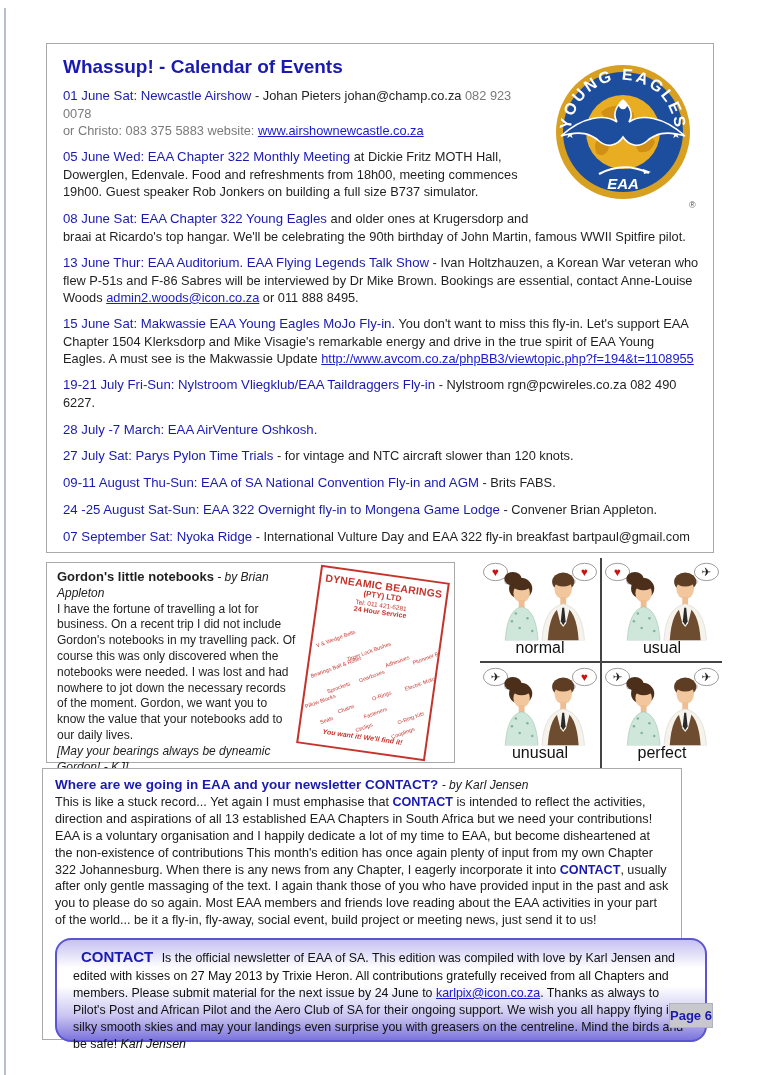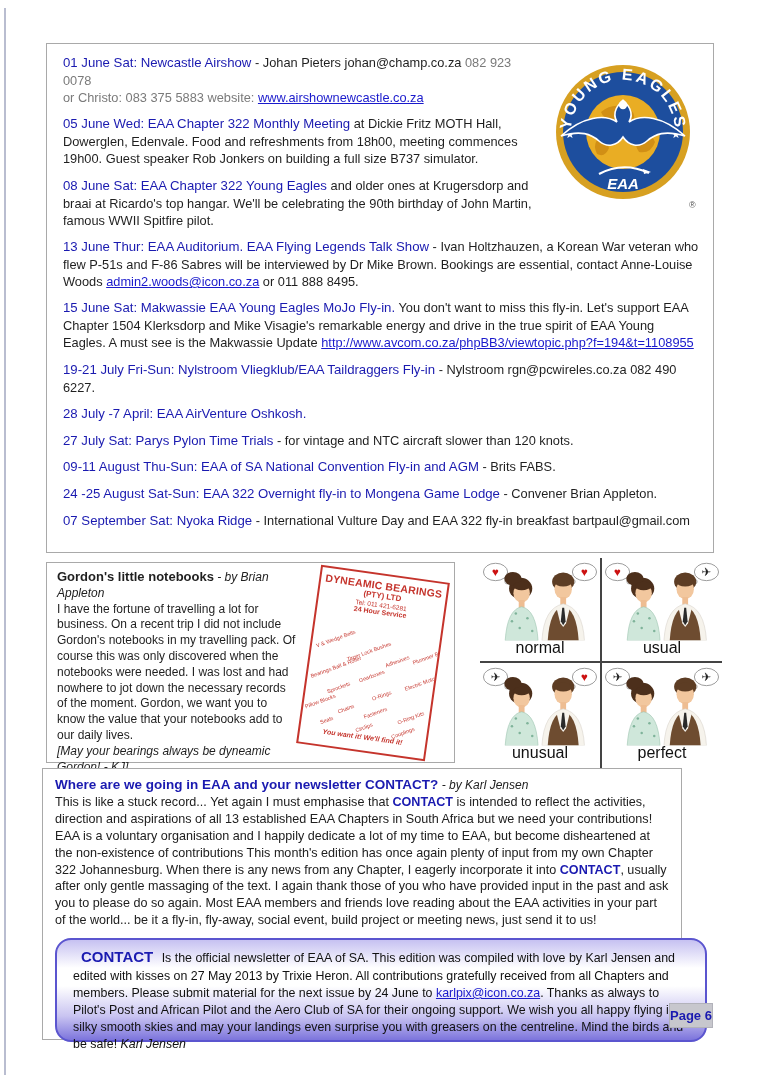--- a/index.html
+++ b/index.html
@@ -143,20 +143,21 @@
       <circle cx="72" cy="49" r="4.2" fill="#ffffff"></circle>
       <path d="M72,44 L74.5,40 L70,41 Z" fill="#e9ad24"></path>
 
       <path d="M48,118 Q72,105 98,117" stroke="#ffffff" stroke-width="2.2" fill="none"></path>
       <path d="M92,113 l8,3 l-7,2 z" fill="#ffffff"></path>
       <text x="72" y="133" font-size="15" font-weight="bold" font-style="italic" fill="#ffffff" text-anchor="middle">EAA</text>
       <text x="138" y="152" font-size="9" fill="#555">®</text>
     </svg>
   </div>
 
+  <h1 class="cal-title">Whassup! - Calendar of Events</h1>
 
   <p class="entry">
     <span class="lead">01 June Sat: Newcastle Airshow</span><span> - Johan Pieters johan@champ.co.za </span><span class="gray">082 923 0078</span><br>
     <span class="gray">or Christo: 083 375 5883 website: </span><a class="doclink">www.airshownewcastle.co.za</a>
   </p>
 
   <p class="entry">
     <span class="lead">05 June Wed: EAA Chapter 322 Monthly Meeting</span><span> at Dickie Fritz MOTH Hall, Dowerglen, Edenvale. Food and refreshments from 18h00, meeting commences 19h00. Guest speaker Rob Jonkers on building a full size B737 simulator.</span>
   </p>
 
@@ -170,21 +171,21 @@
 
   <p class="entry">
     <span class="lead">15 June Sat: Makwassie EAA Young Eagles MoJo Fly-in.</span><span> You don't want to miss this fly-in. Let's support EAA Chapter 1504 Klerksdorp and Mike Visagie's remarkable energy and drive in the true spirit of EAA Young Eagles. A must see is the Makwassie Update </span><a class="doclink">http://www.avcom.co.za/phpBB3/viewtopic.php?f=194&amp;t=1108955</a>
   </p>
 
   <p class="entry">
     <span class="lead">19-21 July Fri-Sun: Nylstroom Vliegklub/EAA Taildraggers Fly-in</span><span> - Nylstroom rgn@pcwireles.co.za 082 490 6227.</span>
   </p>
 
   <p class="entry">
-    <span class="lead">28 July -7 April:  EAA AirVenture Oshkosh.</span>
+    <span class="lead">28 July -7 March:  EAA AirVenture Oshkosh.</span>
   </p>
 
   <p class="entry">
     <span class="lead">27 July Sat: Parys Pylon Time Trials</span><span> - for vintage and NTC aircraft slower than 120 knots.</span>
   </p>
 
   <p class="entry">
     <span class="lead">09-11 August Thu-Sun: EAA of SA National Convention Fly-in and AGM</span><span> - Brits FABS.</span>
   </p>
 

